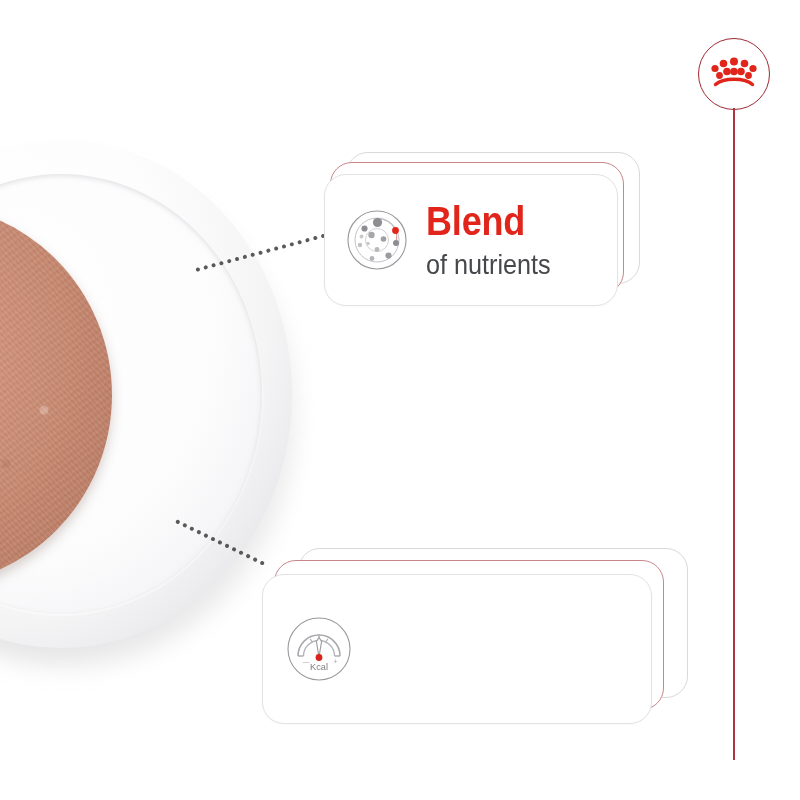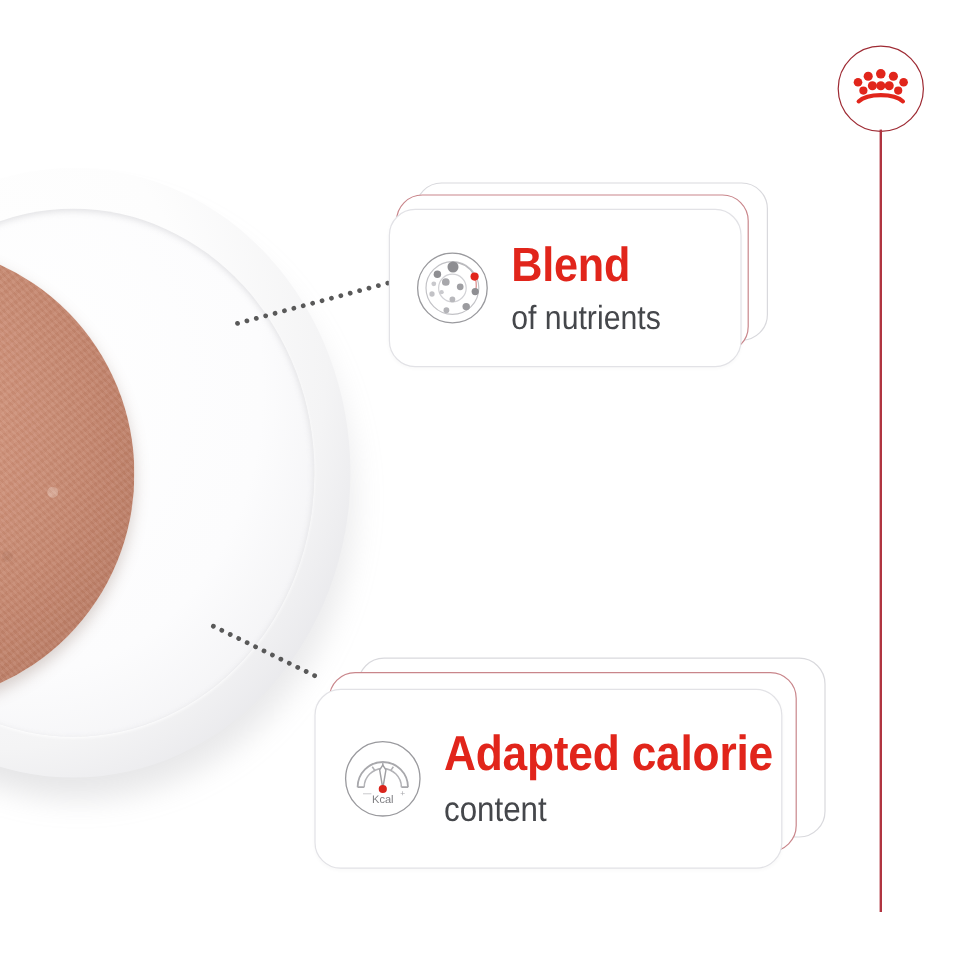--- a/index.html
+++ b/index.html
@@ -314,24 +314,20 @@
         <path d="M24.2 23.0 L26.6 26.4" stroke="#b0b0b4" stroke-width="1.3"></path>
         <path d="M41.8 23.0 L39.4 26.4" stroke="#b0b0b4" stroke-width="1.3"></path>
         <path d="M33 18.5 L33 23.0" stroke="#b0b0b4" stroke-width="1.3"></path>
         <path d="M33 41 L30.4 25.5 L33 21.5 L35.6 25.5 Z" fill="#ffffff" stroke="#a0a0a4" stroke-width="1.2"></path>
         <circle cx="33" cy="41.5" r="3.4" fill="#d9241c"></circle>
         <text x="16.5" y="47.5" font-family="'Liberation Sans', sans-serif" font-size="7" fill="#a8a8ac">—</text>
         <text x="47.5" y="47.5" font-family="'Liberation Sans', sans-serif" font-size="7" fill="#a8a8ac">+</text>
         <text x="33" y="53.5" text-anchor="middle" font-family="'Liberation Sans', sans-serif" font-size="9.2" fill="#7d7d81">Kcal</text>
       </svg>
 
-      <div class="card-text">
-        <div class="card-title">Adapted calorie</div>
-        <div class="card-sub">content</div>
-      </div>
     </div>
   </div>
 
   <div class="brand">
     <div class="brand-circle"></div>
     <svg class="brand-crown" viewBox="0 0 48 40">
       <circle cx="24" cy="7.5" r="4.0" fill="#e1251b"></circle>
       <circle cx="13.5" cy="9.5" r="3.8" fill="#e1251b"></circle>
       <circle cx="34.5" cy="9.5" r="3.8" fill="#e1251b"></circle>
       <circle cx="5.0" cy="14.5" r="3.6" fill="#e1251b"></circle>

